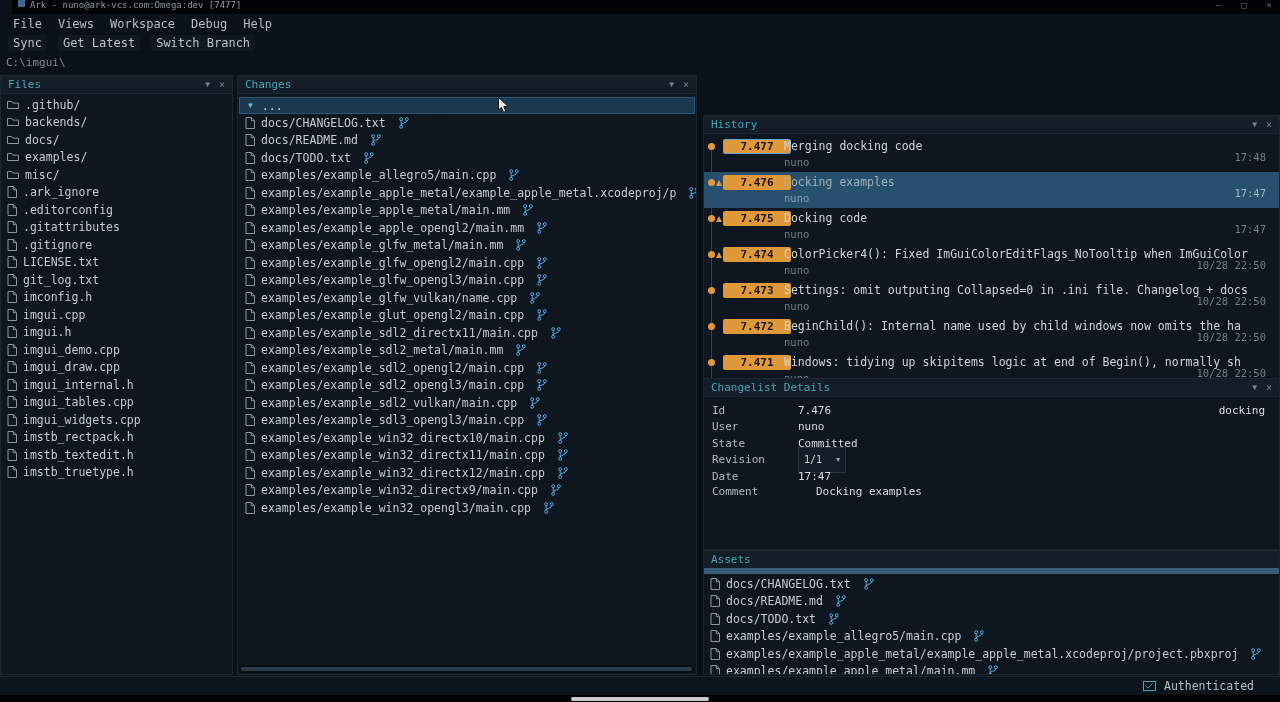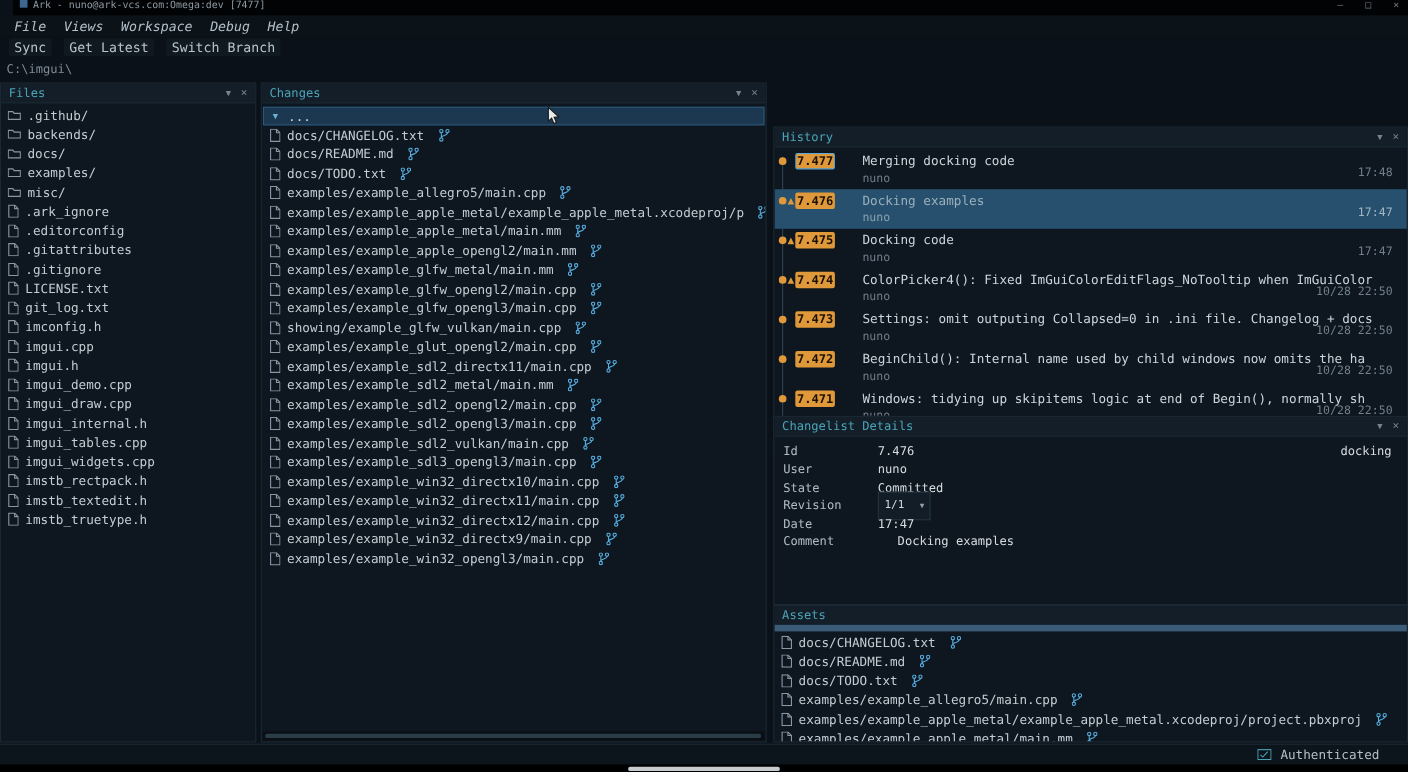--- a/index.html
+++ b/index.html
@@ -7,21 +7,21 @@
        font-family:"DejaVu Sans Mono",monospace;}
 
   
   .titlebar{position:absolute;left:0;top:0;width:100%;height:26px;background:#020304;
     display:flex;align-items:flex-start;padding:0 6px;box-sizing:border-box;color:#8e99a3;font-size:9px;margin-left:12px;}
   .app-ico{width:7px;height:7px;background:#3f668c;margin-right:5px;flex:none;}
   .controls{margin-left:auto;display:flex;gap:20px;color:#6d767e;font-size:9px;margin-right:14px;}
 
   
   .menubar{position:absolute;left:0;top:14px;width:100%;height:19px;background:#0b1319;
-    display:flex;align-items:center;padding-left:6px;box-sizing:border-box;gap:2px;font-style:italic;}
+    display:flex;align-items:center;padding-left:6px;box-sizing:border-box;gap:2px;}
   .menu-item{color:#b4bfc8;font-size:12px;padding:0 7px;}
   .toolbar{position:absolute;left:0;top:33px;width:100%;height:19px;display:flex;align-items:center;
     padding-left:8px;gap:11px;box-sizing:border-box;}
   .tool-btn{color:#b9c3cc;font-size:12px;padding:1px 5px;background:#10191f;border-radius:2px;}
   .pathbar{position:absolute;left:0;top:53px;height:18px;color:#7f8b96;font-size:11px;
     display:flex;align-items:center;padding-left:6px;}
 
   
   .panel{position:absolute;background:#0e161f;border:1px solid #1b2833;box-sizing:border-box;overflow:hidden;}
   .panel-hd{height:17px;background:#131e29;border-bottom:1px solid #1b2833;display:flex;align-items:center;
@@ -47,21 +47,21 @@
   .tri{color:#6fb3d4;font-size:8px;}
 
   
   .hist-list{position:absolute;left:0;top:17px;right:0;bottom:8px;overflow:hidden;padding-top:3px;}
   .rail{position:absolute;left:7px;top:10px;width:1px;height:250px;background:#33434f;}
   .hist-row{position:relative;height:36px;}
   .hist-row.sel{background:#26506e;}
   .dot{position:absolute;left:4px;top:7px;width:7px;height:7px;border-radius:50%;background:#df993b;}
   .m-arrow{position:absolute;left:12px;top:8px;width:0;height:0;border-left:3px solid transparent;
     border-right:3px solid transparent;border-bottom:6px solid #df993b;}
-  .hist-badge{position:absolute;left:19px;top:3px;width:36px;height:15px;background:#df993b;color:#1d1202;
+  .hist-badge{position:absolute;left:19px;top:3px;width:68px;height:15px;background:#df993b;color:#1d1202;
     font-size:11px;font-weight:bold;display:flex;align-items:center;justify-content:center;
     border-radius:2px;box-sizing:border-box;}
   .hist-badge.focus{border:1px solid #5aa7d8;}
   .hist-msg{position:absolute;left:80px;top:3px;right:2px;font-size:11.5px;color:#ccd5db;overflow:hidden;white-space:nowrap;}
   .hist-author{position:absolute;left:80px;top:20px;font-size:10.5px;color:#6f7f8b;}
   .hist-time{position:absolute;right:13px;top:15px;font-size:10.5px;color:#6f7f8b;white-space:nowrap;}
   .sel .hist-msg{color:#9cb0bc;} .sel .hist-author{color:#8aa0ae;} .sel .hist-time{color:#a3b6c2;}
 
   
   .hscroll{position:absolute;left:1px;right:1px;bottom:1px;height:8px;background:#0a0f15;}
@@ -517,21 +517,21 @@
               </svg>
             </span>
           </div>
           <div class="chg-row">
             <span class="ic">
               <svg width="10" height="12" viewBox="0 0 10 12">
                 <path d="M1 .5h5.3L9.5 3.7V11.5H1z" fill="none" stroke="#8a97a3"></path>
                 <path d="M6.3 .5v3.2h3.2" fill="none" stroke="#8a97a3"></path>
               </svg>
             </span>
-            <span>showing/example_glfw_vulkan/main.cpp</span>
+            <span>examples/example_glfw_vulkan/name.cpp</span>
             <span class="b-icon">
               <svg width="10" height="12" viewBox="0 0 10 12">
                 <circle cx="2.2" cy="2.2" r="1.5" fill="none" stroke="#56aee0"></circle>
                 <circle cx="7.8" cy="2.2" r="1.5" fill="none" stroke="#56aee0"></circle>
                 <circle cx="2.2" cy="9.8" r="1.5" fill="none" stroke="#56aee0"></circle>
                 <path d="M2.2 3.7v4.6M7.8 3.7c0 3-5.6 1.8-5.6 4.6" fill="none" stroke="#56aee0"></path>
               </svg>
             </span>
           </div>
           <div class="chg-row">

